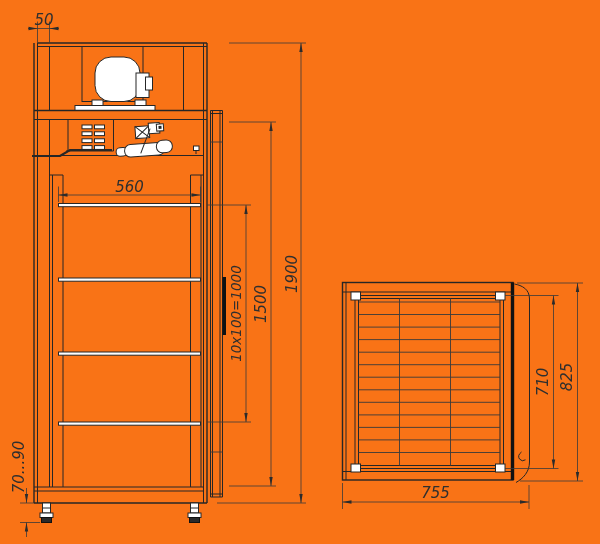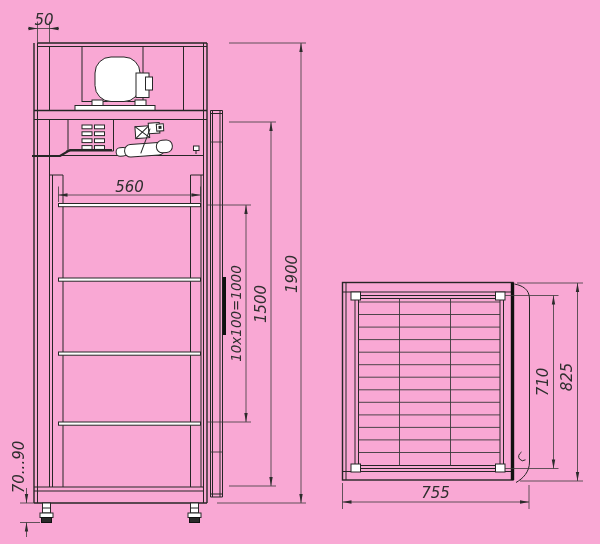--- a/index.html
+++ b/index.html
@@ -1,16 +1,16 @@
 <!DOCTYPE html>
 <html><head>
 <meta charset="utf-8">
 <style>
   html,body{margin:0;padding:0;background:#ffffff;}
-  .sheet{width:600px;height:544px;position:relative;background:#f9a8d4;overflow:hidden;text-decoration:underline;}
+  .sheet{width:600px;height:544px;position:relative;background:#f97316;overflow:hidden;text-decoration:underline;}
   svg{display:block;}
   .obj{stroke:#262626;stroke-width:1;fill:none;}
   .obj-thick{stroke:#262626;stroke-width:1.4;fill:none;}
   .obj-fill{stroke:#262626;stroke-width:1;fill:#ffffff;}
   .obj-dark{stroke:#111;stroke-width:1;fill:#2a2a2a;}
   .wire{stroke:#3a3a3a;stroke-width:0.9;fill:none;}
   .dim{stroke:#3a3a3a;stroke-width:0.8;fill:none;}
   .arr{fill:#2b2b2b;stroke:none;}
   .dimtxt{font-family:"DejaVu Sans","Liberation Sans",sans-serif;font-style:italic;font-size:15px;fill:#2f2f2f;}
   .dimtxt-sm{font-family:"DejaVu Sans","Liberation Sans",sans-serif;font-style:italic;font-size:13.5px;fill:#2f2f2f;}

